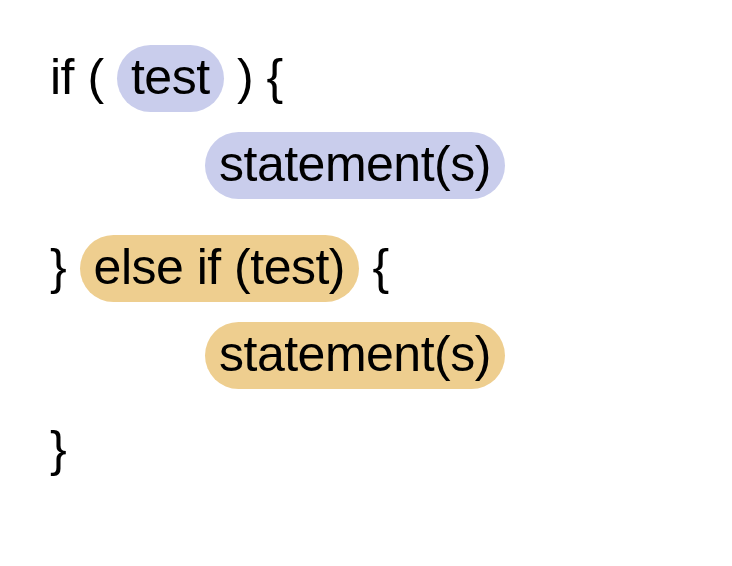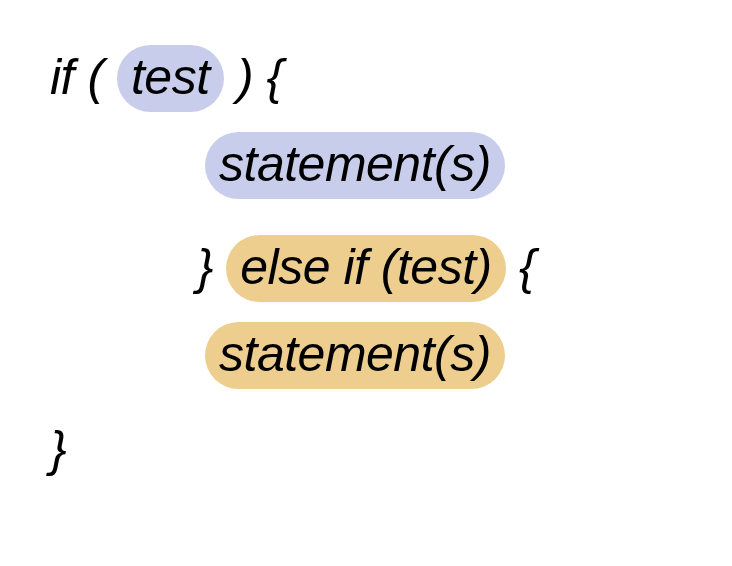--- a/index.html
+++ b/index.html
@@ -12,21 +12,20 @@
     color: #000000;
     line-height: 1.5;
     width: 732px;
     height: 566px;
     box-sizing: border-box;
     letter-spacing: -0.5px;
   }
   .line {
     margin-bottom: 12px;
     white-space: nowrap;
-    font-style: italic;
   }
   .indent {
     padding-left: 155px;
   }
   .pill {
     display: inline-block;
     border-radius: 999px;
     padding: 0px 14px 2px 14px;
     line-height: 1.3;
     vertical-align: baseline;
@@ -46,21 +45,21 @@
   <span>(</span>
   <span class="pill blue">test</span>
   <span>)</span>
   <span>{</span>
 </div>
 
 <div class="line indent">
   <span class="pill blue">statement(s)</span>
 </div>
 
-<div class="line" style="margin-top:28px;text-align:center;">
+<div class="line" style="margin-top:28px;">
   <span>}</span>
   <span class="pill gold">else if (test)</span>
   <span>{</span>
 </div>
 
 <div class="line indent">
   <span class="pill gold">statement(s)</span>
 </div>
 
 <div class="line" style="margin-top:20px;">

